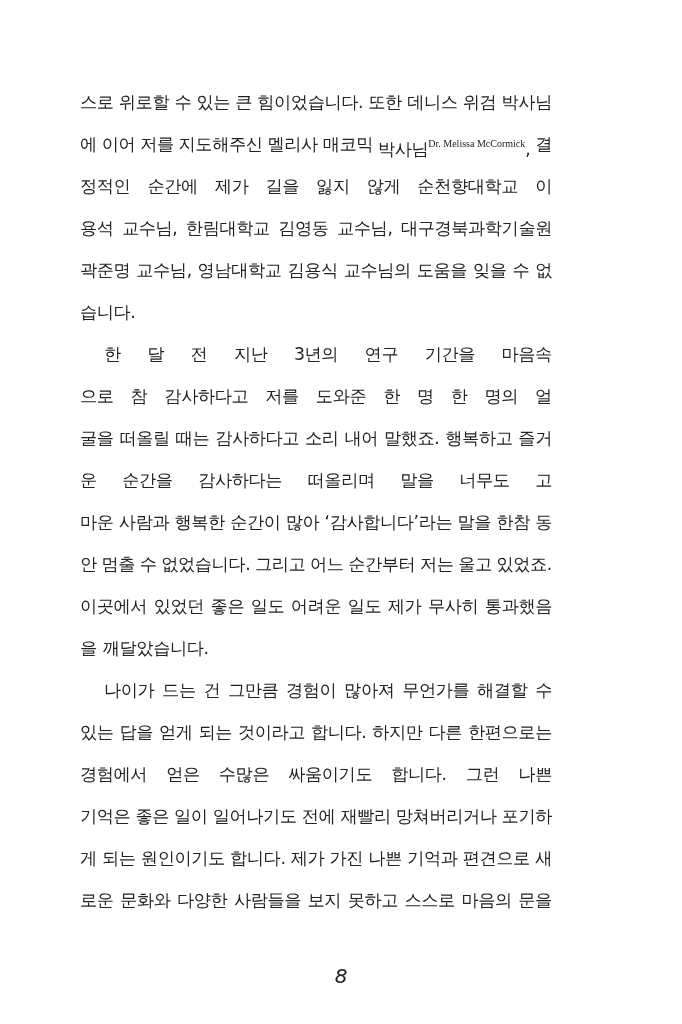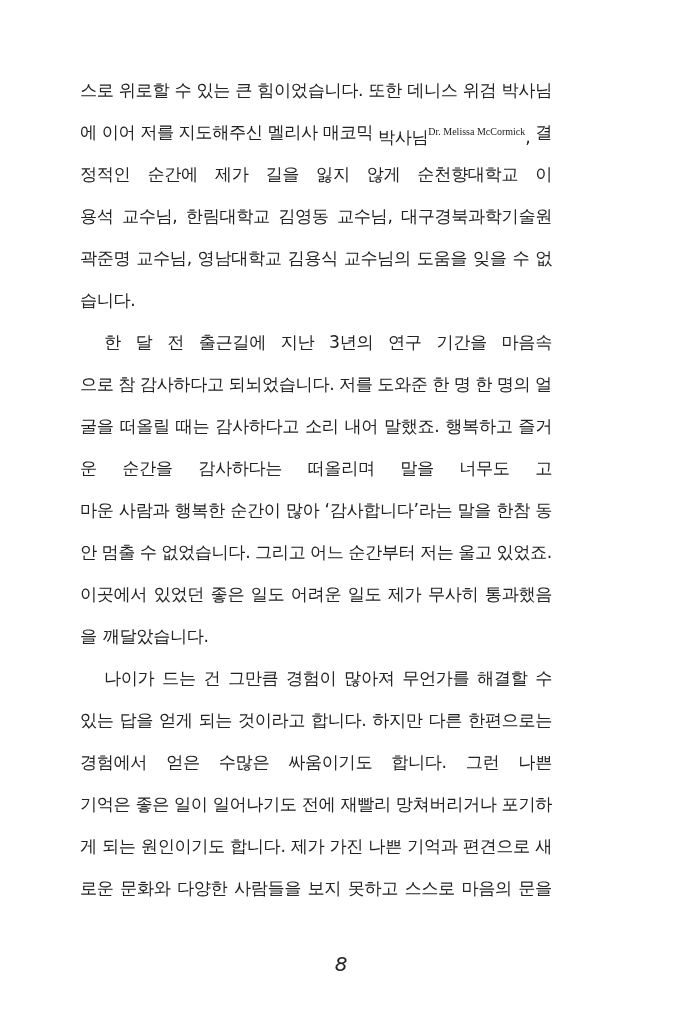--- a/index.html
+++ b/index.html
@@ -1,17 +1,17 @@
 <!DOCTYPE html>
 <html><head>
 <meta charset="utf-8">
 <style>
   html, body { margin: 0; padding: 0; background: #ffffff; }
   body { width: 682px; height: 1024px; position: relative; overflow: hidden; }
-  .page { position: absolute; left: 0; top: 4px; width: 682px; height: 882px; background: #fff; }
+  .page { position: absolute; left: 0; top: 16px; width: 682px; height: 882px; background: #fff; }
   .text-block {
     position: absolute; left: 80px; top: 65px; width: 472px;
     font-family: "DejaVu Sans", sans-serif;
     font-size: 17.2px; line-height: 42px; color: #222;
     letter-spacing: -0.4px;
   }
   .line { white-space: nowrap; height: 42px; display: flex; justify-content: space-between; }
   .line.last { justify-content: flex-start; text-align: center; }
   .line.indent { padding-left: 24px; }
   .line span.w { display: inline-block; }
@@ -79,32 +79,30 @@
         <span class="w">수</span>
         <span class="w">없</span>
       </div>
       <div class="line last">
         <span class="w">습니다.</span>
       </div>
       <div class="line indent">
         <span class="w">한</span>
         <span class="w">달</span>
         <span class="w">전</span>
-        <span class="w">출근길에</span>
         <span class="w">지난</span>
         <span class="w">3년의</span>
         <span class="w">연구</span>
         <span class="w">기간을</span>
         <span class="w">마음속</span>
       </div>
       <div class="line">
         <span class="w">으로</span>
         <span class="w">참</span>
         <span class="w">감사하다고</span>
-        <span class="w">되뇌었습니다.</span>
         <span class="w">저를</span>
         <span class="w">도와준</span>
         <span class="w">한</span>
         <span class="w">명</span>
         <span class="w">한</span>
         <span class="w">명의</span>
         <span class="w">얼</span>
       </div>
       <div class="line">
         <span class="w">굴을</span>

